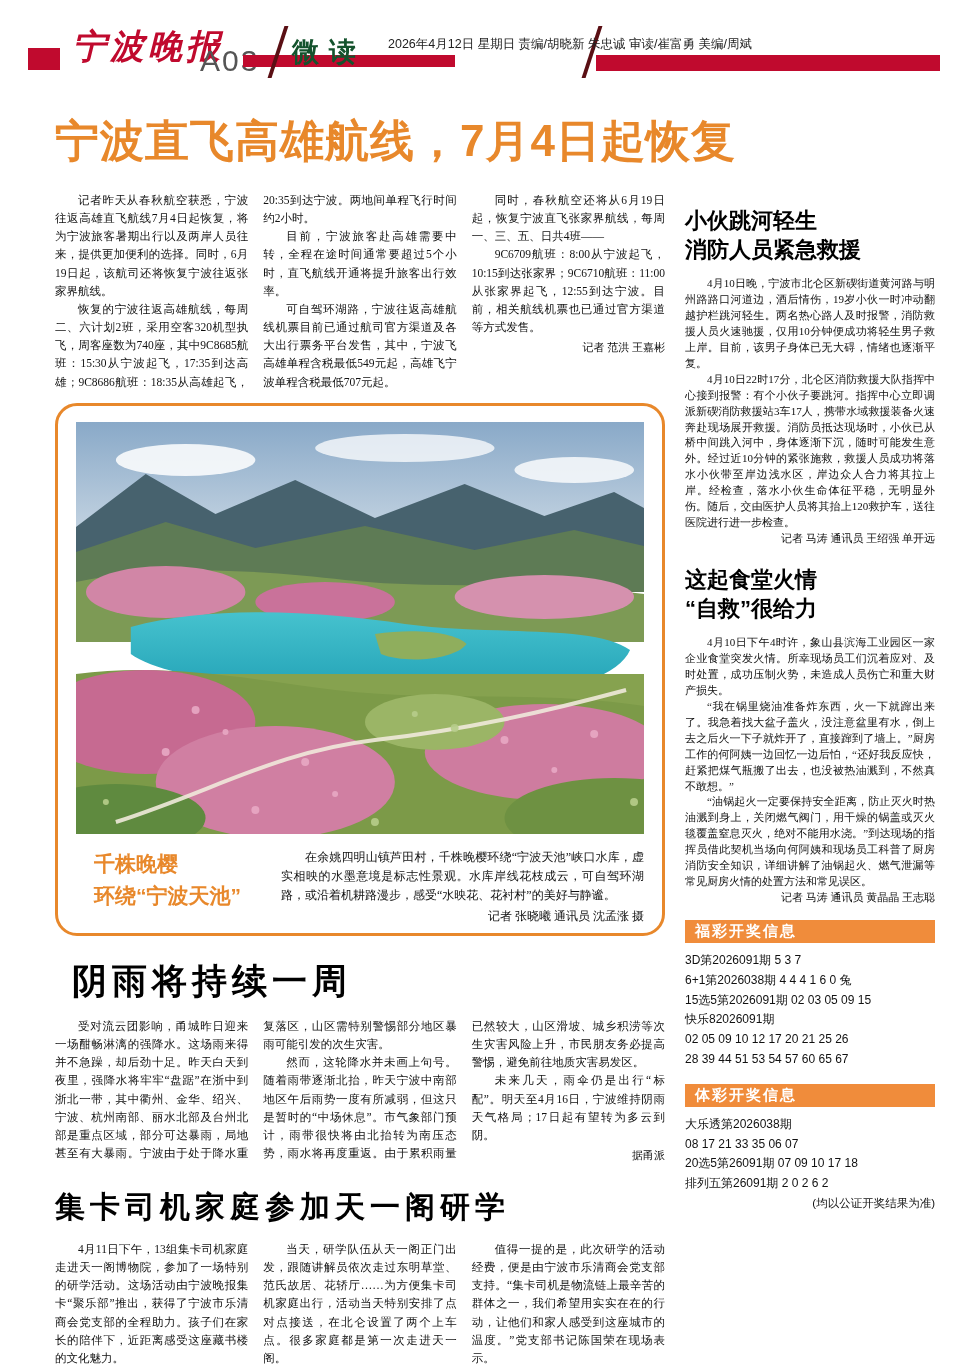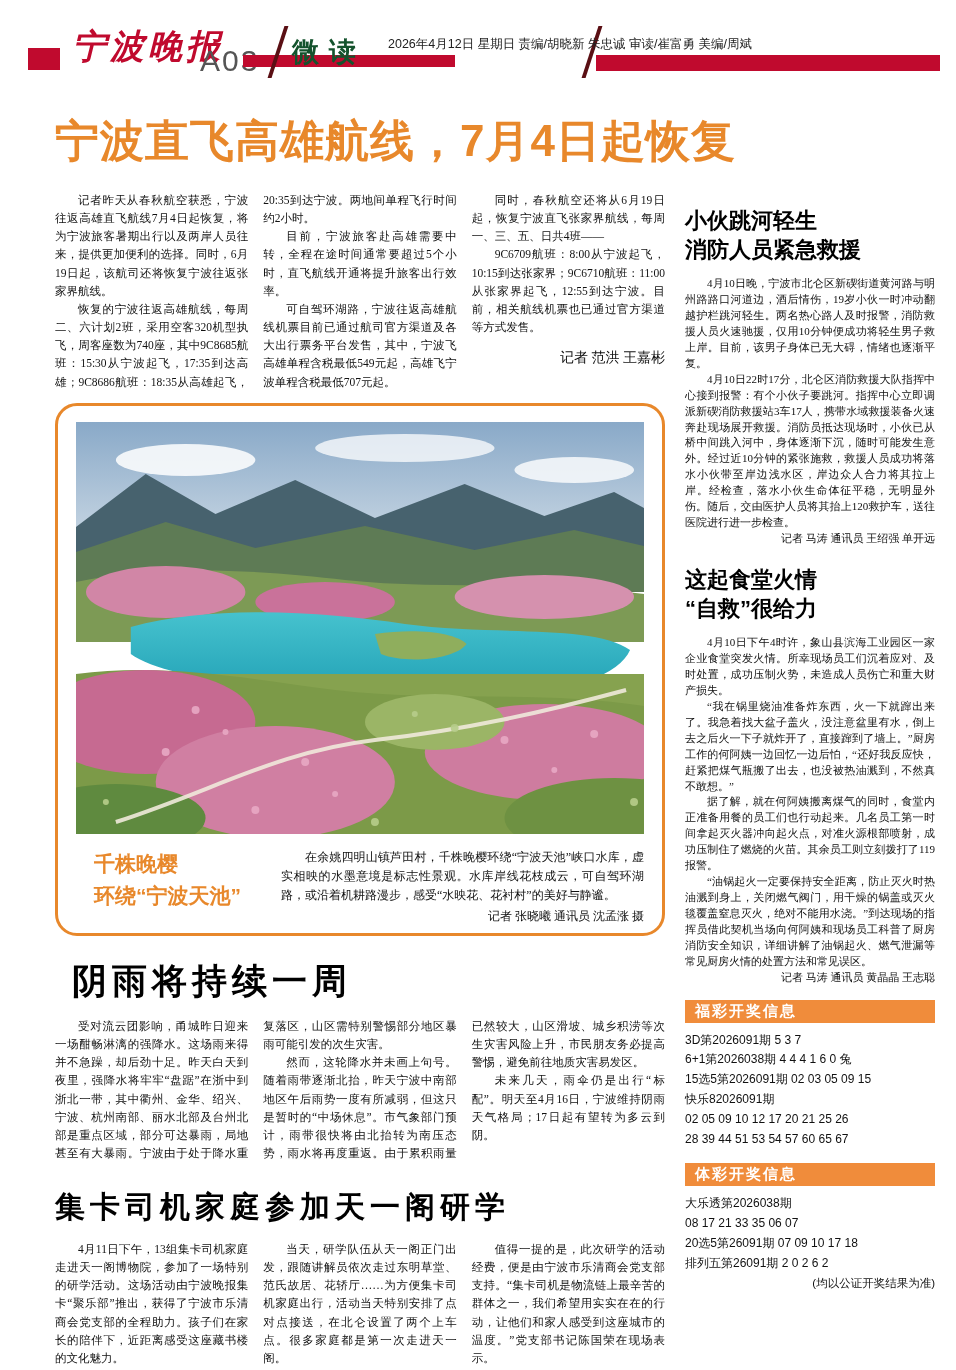--- a/index.html
+++ b/index.html
@@ -32,21 +32,21 @@
   
   .headline { font-family:"Liberation Sans","DejaVu Sans",sans-serif; font-weight:bold;
               font-size:44px; color:var(--orange); letter-spacing:1px; white-space:nowrap;
               margin:4px 0 20px 0; }
   .cols { column-count:3; column-gap:15px; text-align:justify; overflow:hidden;
           font-size:11.5px; line-height:1.58; }
   .cols p { text-indent:2em; margin:0; }
   .h200 { height:200px; }
   .h152 { height:152px; }
   .h140 { height:140px; }
-  .byline { text-align:right; text-indent:0; margin-top:11px; font-size:14px; }
+  .byline { text-align:right; text-indent:0; margin-top:3px; font-size:11px; }
   
   .photo-frame { margin-top:12px; border:3.5px solid var(--orange); border-radius:22px;
                  padding:16px 18px 14px 18px; height:533px; overflow:hidden; }
   .photo { width:100%; height:412px; overflow:hidden; }
   .photo svg { display:block; width:100%; height:100%; }
   .caption-row { display:flex; margin-top:14px; align-items:flex-start; }
   .cap-title { width:205px; flex:none; font-family:"Liberation Sans",sans-serif;
                font-weight:bold; font-size:21px; line-height:1.5; color:var(--orange);
                padding-left:18px; }
   .cap-right { flex:1; }
@@ -199,21 +199,20 @@
       <div class="byline">记者 马涛 通讯员 王绍强 单开远</div>
     </div>
 
     <h3 class="rtitle" style="margin-top:18px">
         <div>这起食堂火情</div>
         <div>“自救”很给力</div>
       </h3>
     <div class="rbody">
         <p>4月10日下午4时许，象山县滨海工业园区一家企业食堂突发火情。所幸现场员工们沉着应对、及时处置，成功压制火势，未造成人员伤亡和重大财产损失。</p>
         <p>“我在锅里烧油准备炸东西，火一下就蹿出来了。我急着找大盆子盖火，没注意盆里有水，倒上去之后火一下子就炸开了，直接蹿到了墙上。”厨房工作的何阿姨一边回忆一边后怕，“还好我反应快，赶紧把煤气瓶搬了出去，也没被热油溅到，不然真不敢想。”</p>
-        <p>据了解，就在何阿姨搬离煤气的同时，食堂内正准备用餐的员工们也行动起来。几名员工第一时间拿起灭火器冲向起火点，对准火源根部喷射，成功压制住了燃烧的火苗。其余员工则立刻拨打了119报警。</p>
         <p>“油锅起火一定要保持安全距离，防止灭火时热油溅到身上，关闭燃气阀门，用干燥的锅盖或灭火毯覆盖窒息灭火，绝对不能用水浇。”到达现场的指挥员借此契机当场向何阿姨和现场员工科普了厨房消防安全知识，详细讲解了油锅起火、燃气泄漏等常见厨房火情的处置方法和常见误区。</p>
       <div class="byline">记者 马涛 通讯员 黄晶晶 王志聪</div>
     </div>
 
     <section class="lotto">
       <div class="lotto-head">福彩开奖信息</div>
       <div class="lotto-lines">
           <div>3D第2026091期 5 3 7</div>
           <div>6+1第2026038期 4 4 4 1 6 0 兔</div>
           <div>15选5第2026091期 02 03 05 09 15</div>

